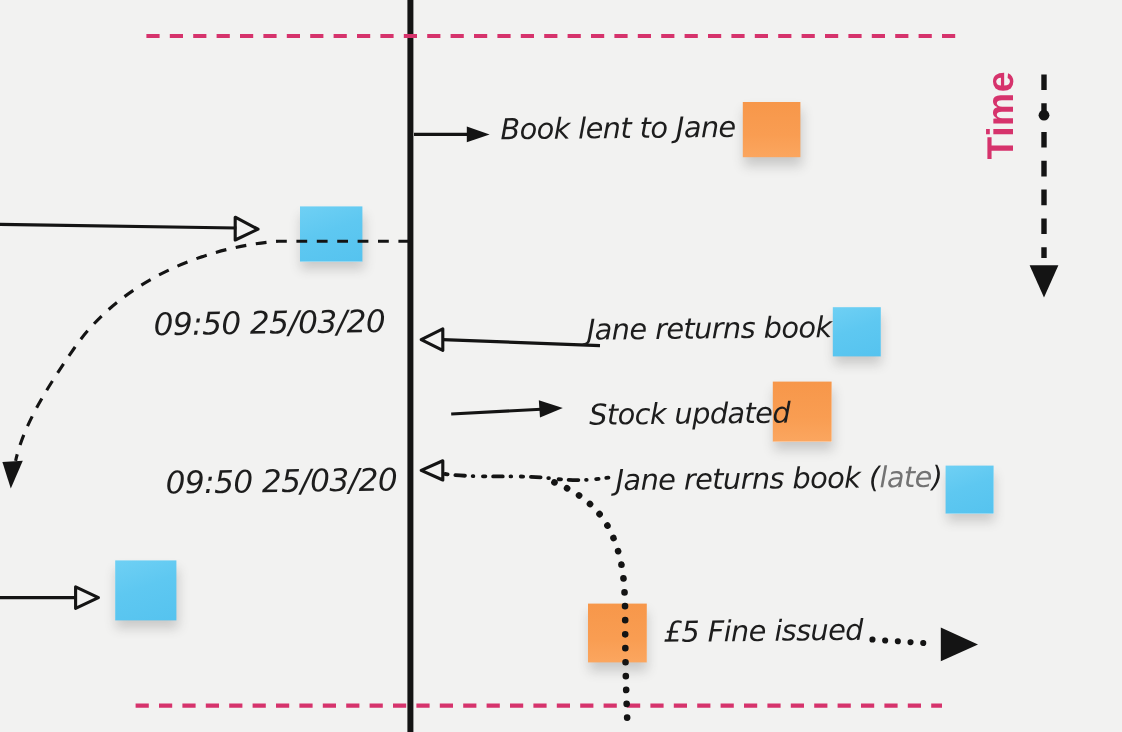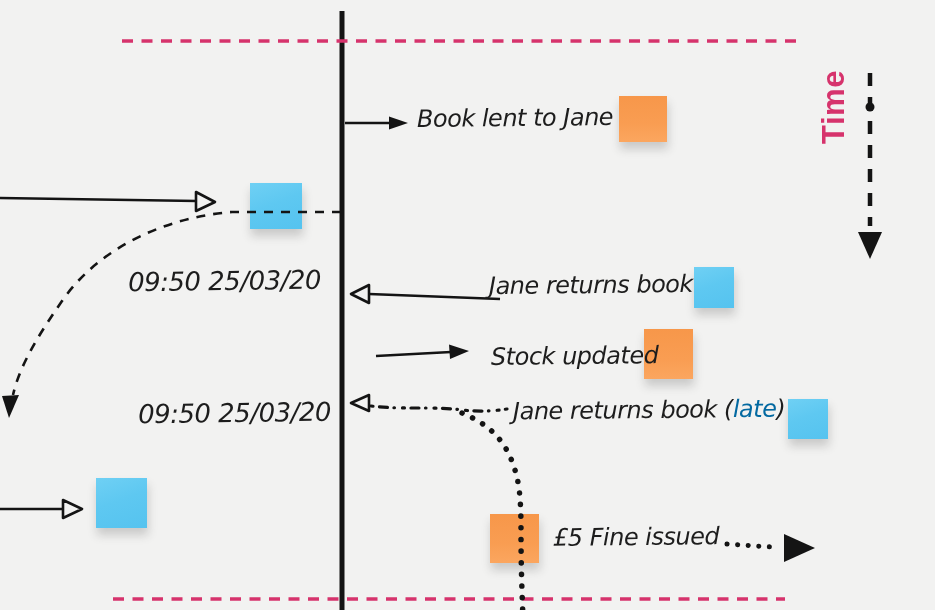--- a/index.html
+++ b/index.html
@@ -1,39 +1,39 @@
 <!DOCTYPE html>
 <html><head>
 <meta charset="utf-8">
 <style>
   html,body{margin:0;padding:0;}
   body{
     width:935px;height:610px;position:relative;overflow:hidden;
     background:#f2f2f1;
     font-family:"Liberation Sans","DejaVu Sans",sans-serif;
   }
-  .board{position:absolute;inset:0;margin-top:11px;}
+  .board{position:absolute;inset:0;}
   svg.strokes{position:absolute;left:0;top:0;z-index:3;}
   .note{
     position:absolute;z-index:2;
     box-shadow:1px 7px 9px rgba(60,60,60,.22);
   }
   .note.orange{background:linear-gradient(180deg,#f7974a 0%,#f99d52 60%,#fba65f 100%);}
   .note.blue{background:linear-gradient(160deg,#6fd0f4 0%,#5ec8f1 45%,#55c3ef 100%);}
   .hand{
     position:absolute;z-index:4;
     font-family:"DejaVu Sans","Liberation Sans",sans-serif;
     font-style:italic;
     color:#1d1d1d;
     white-space:nowrap;
     letter-spacing:-0.5px;
   }
   .lbl{font-size:24px;transform:rotate(-0.6deg);}
   .ts{font-size:26px;transform:rotate(-0.8deg);}
-  .late{color:#0369a1;}
+  .late{color:#737373;}
   .time-label{
     position:absolute;z-index:4;
     left:792px;top:52px;width:84px;height:88px;
     display:flex;align-items:center;justify-content:center;
     transform:rotate(-90deg);transform-origin:50% 50%;
     font-family:"Liberation Sans","DejaVu Sans",sans-serif;
     font-style:normal;font-weight:600;font-size:31px;color:#d6336c;
     letter-spacing:0.5px;
   }
 </style>

